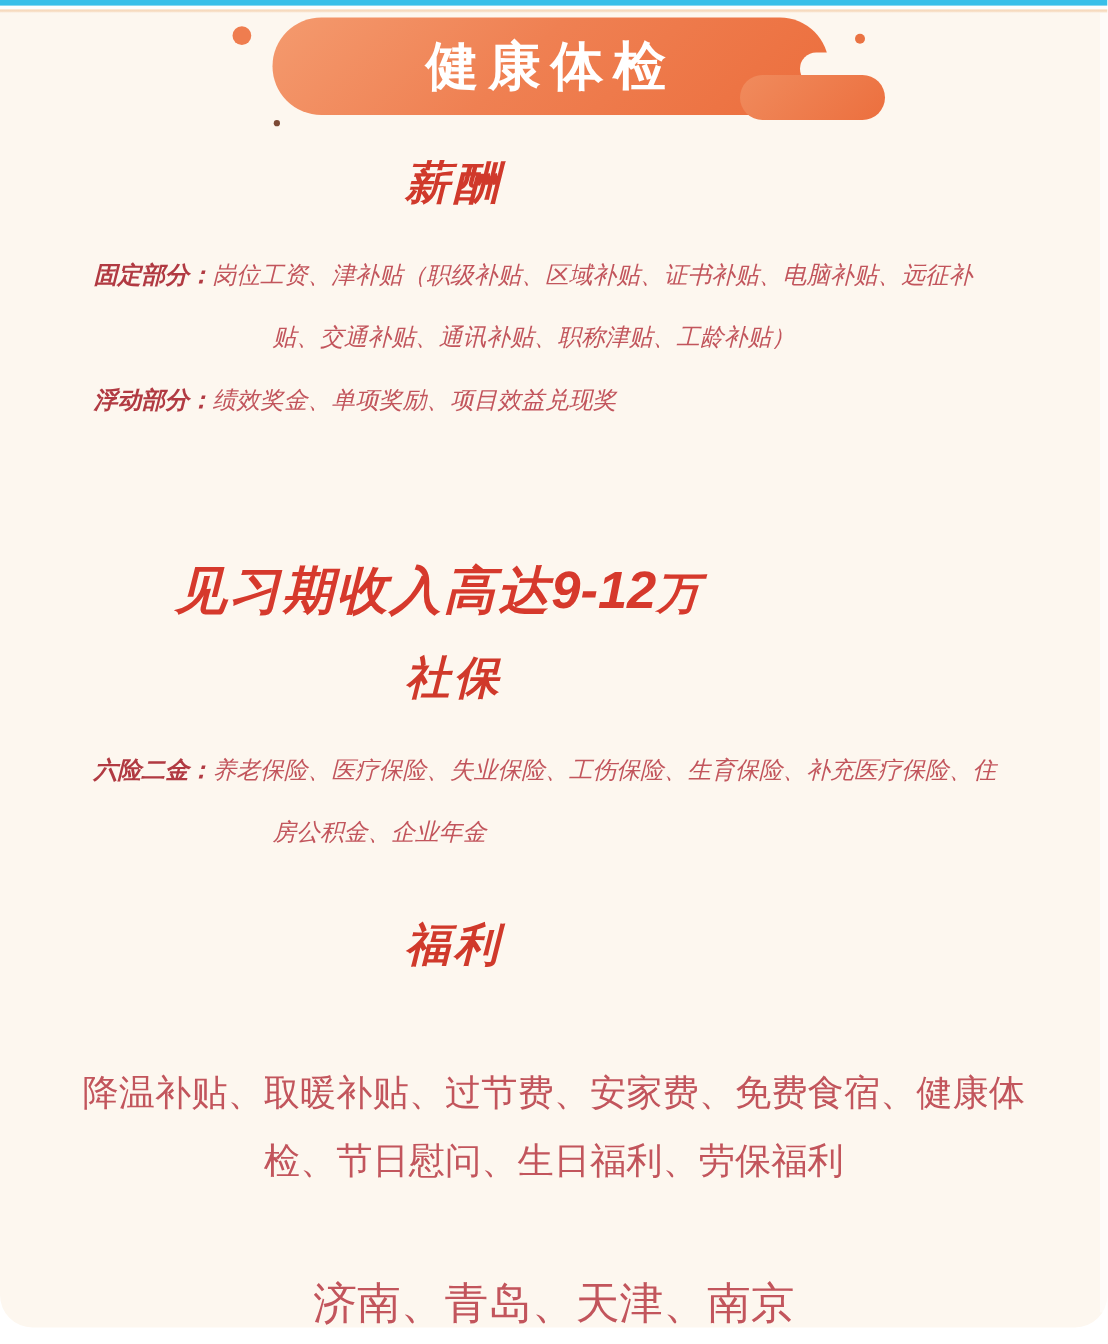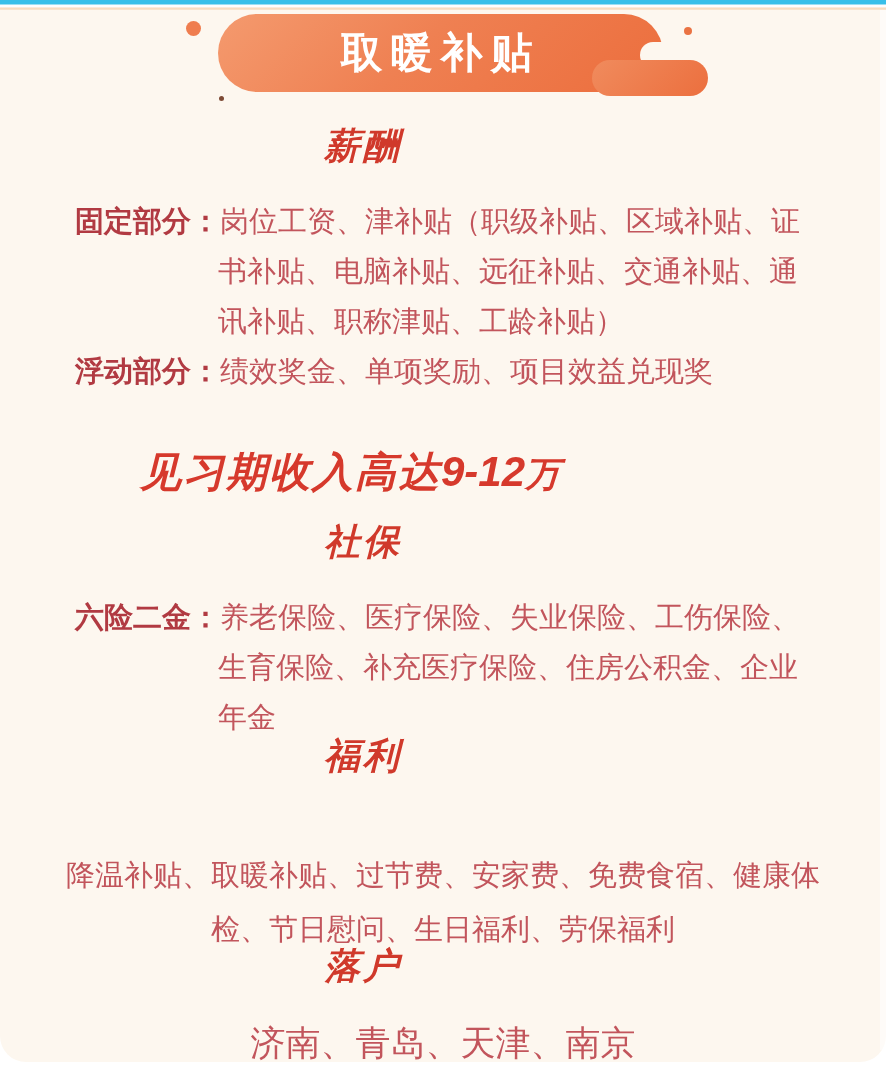--- a/index.html
+++ b/index.html
@@ -64,21 +64,21 @@
     color:#d0392b;letter-spacing:3px;z-index:4;
   }
   .t-salary{top:122px;}
   .t-social{top:518px;}
   .t-welfare{top:732px;}
   .t-settle{top:942px;}
 
   
   .rows{
     position:absolute;left:75px;width:736px;z-index:4;
-    font-size:29px;line-height:50px;color:#c2555c;
+    font-size:19px;line-height:50px;color:#c2555c;font-style:italic;
   }
   .rows-salary{top:196px;}
   .rows-social{top:592px;}
   .row{padding-left:143px;text-indent:-143px;}
   .row-label{font-weight:bold;color:#b13a42;display:inline;}
 
   
   .highlight{
     position:absolute;left:0;top:418px;width:702px;
     display:flex;align-items:baseline;justify-content:center;
@@ -102,21 +102,21 @@
 
 <div class="page">
 
   <div class="card"></div>
   <div class="top-strip"></div>
   <div class="right-strip"></div>
 
   <div class="banner-pill"></div>
   <div class="banner-notch"></div>
   <div class="banner-lip"></div>
-  <div class="banner-title">取暖补贴</div>
+  <div class="banner-title">健康体检</div>
   <div class="dot dot-left"></div>
   <div class="dot dot-tiny"></div>
   <div class="dot dot-right"></div>
 
   <div class="sec-title t-salary">薪酬</div>
 
   <div class="rows rows-salary">
     <div class="row"><span class="row-label">固定部分：</span><span>岗位工资、津补贴（职级补贴、区域补贴、证书补贴、电脑补贴、远征补贴、交通补贴、通讯补贴、职称津贴、工龄补贴）</span></div>
     <div class="row"><span class="row-label">浮动部分：</span><span>绩效奖金、单项奖励、项目效益兑现奖</span></div>
   </div>
@@ -129,16 +129,15 @@
 
   <div class="sec-title t-social">社保</div>
 
   <div class="rows rows-social">
     <div class="row"><span class="row-label">六险二金：</span><span>养老保险、医疗保险、失业保险、工伤保险、生育保险、补充医疗保险、住房公积金、企业年金</span></div>
   </div>
 
   <div class="sec-title t-welfare">福利</div>
   <div class="para p-welfare">降温补贴、取暖补贴、过节费、安家费、免费食宿、健康体检、节日慰问、生日福利、劳保福利</div>
 
-  <div class="sec-title t-settle">落户</div>
   <div class="para p-settle">济南、青岛、天津、南京</div>
 
 </div>
 
 </body></html>

